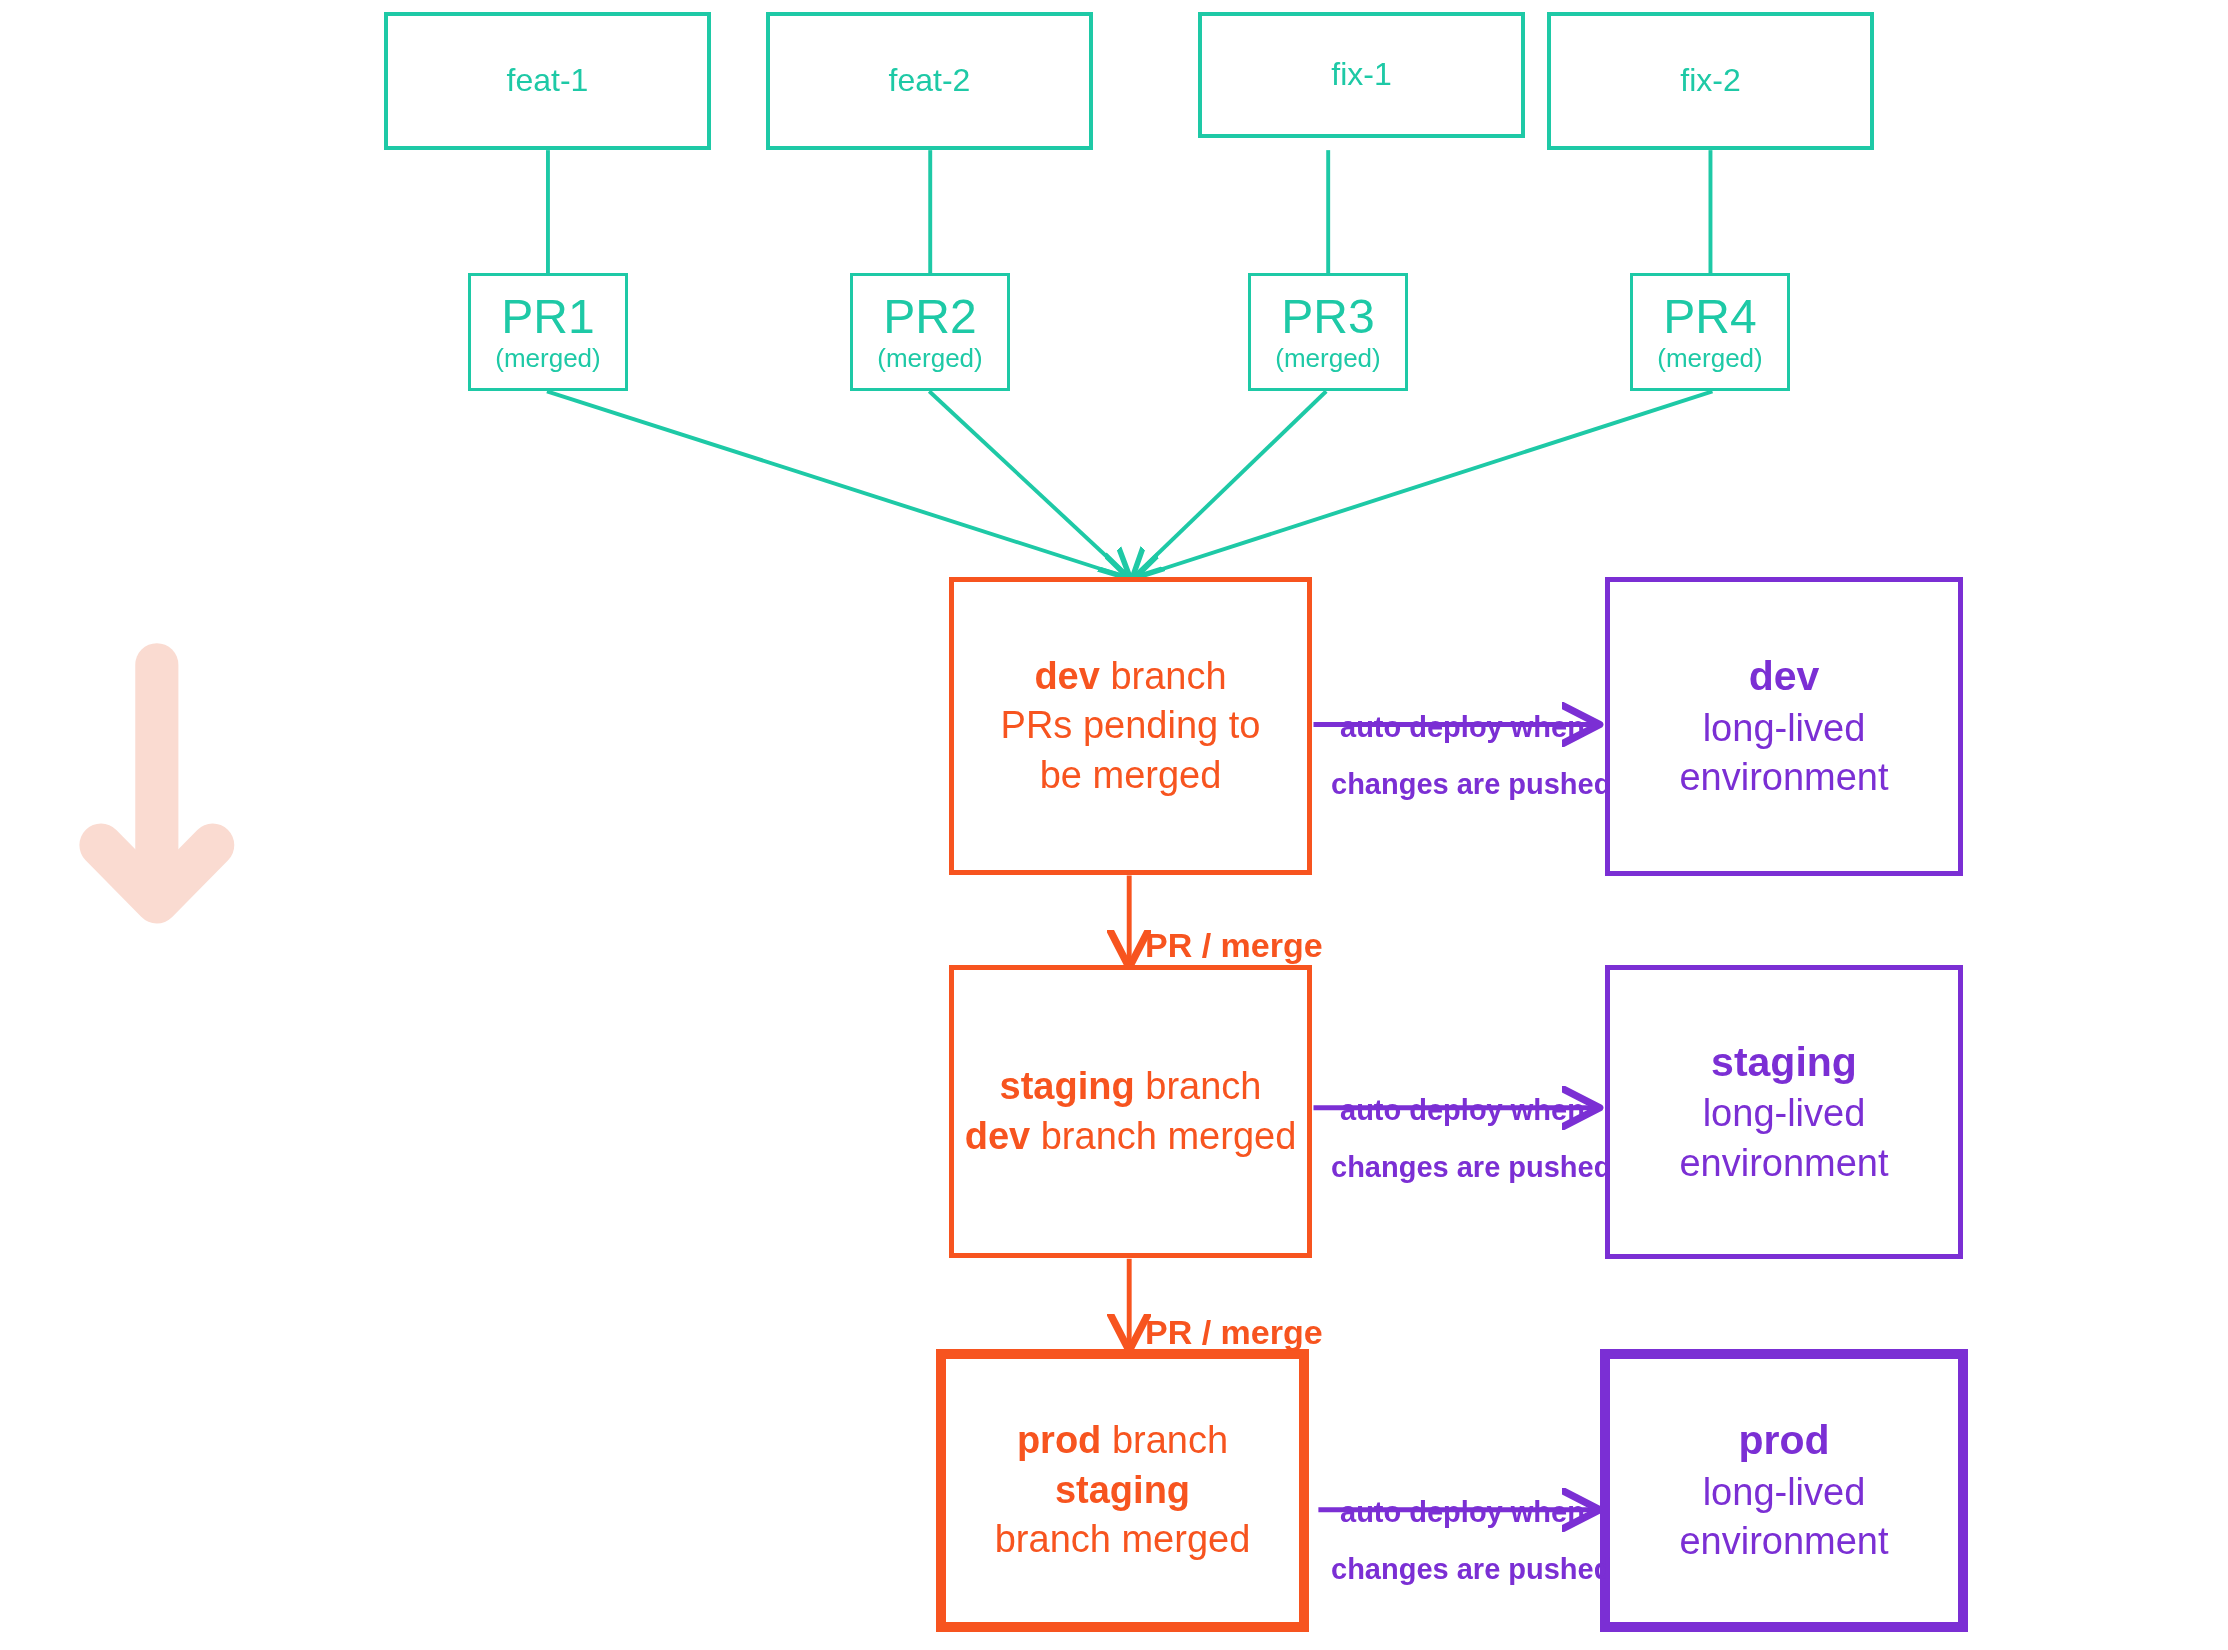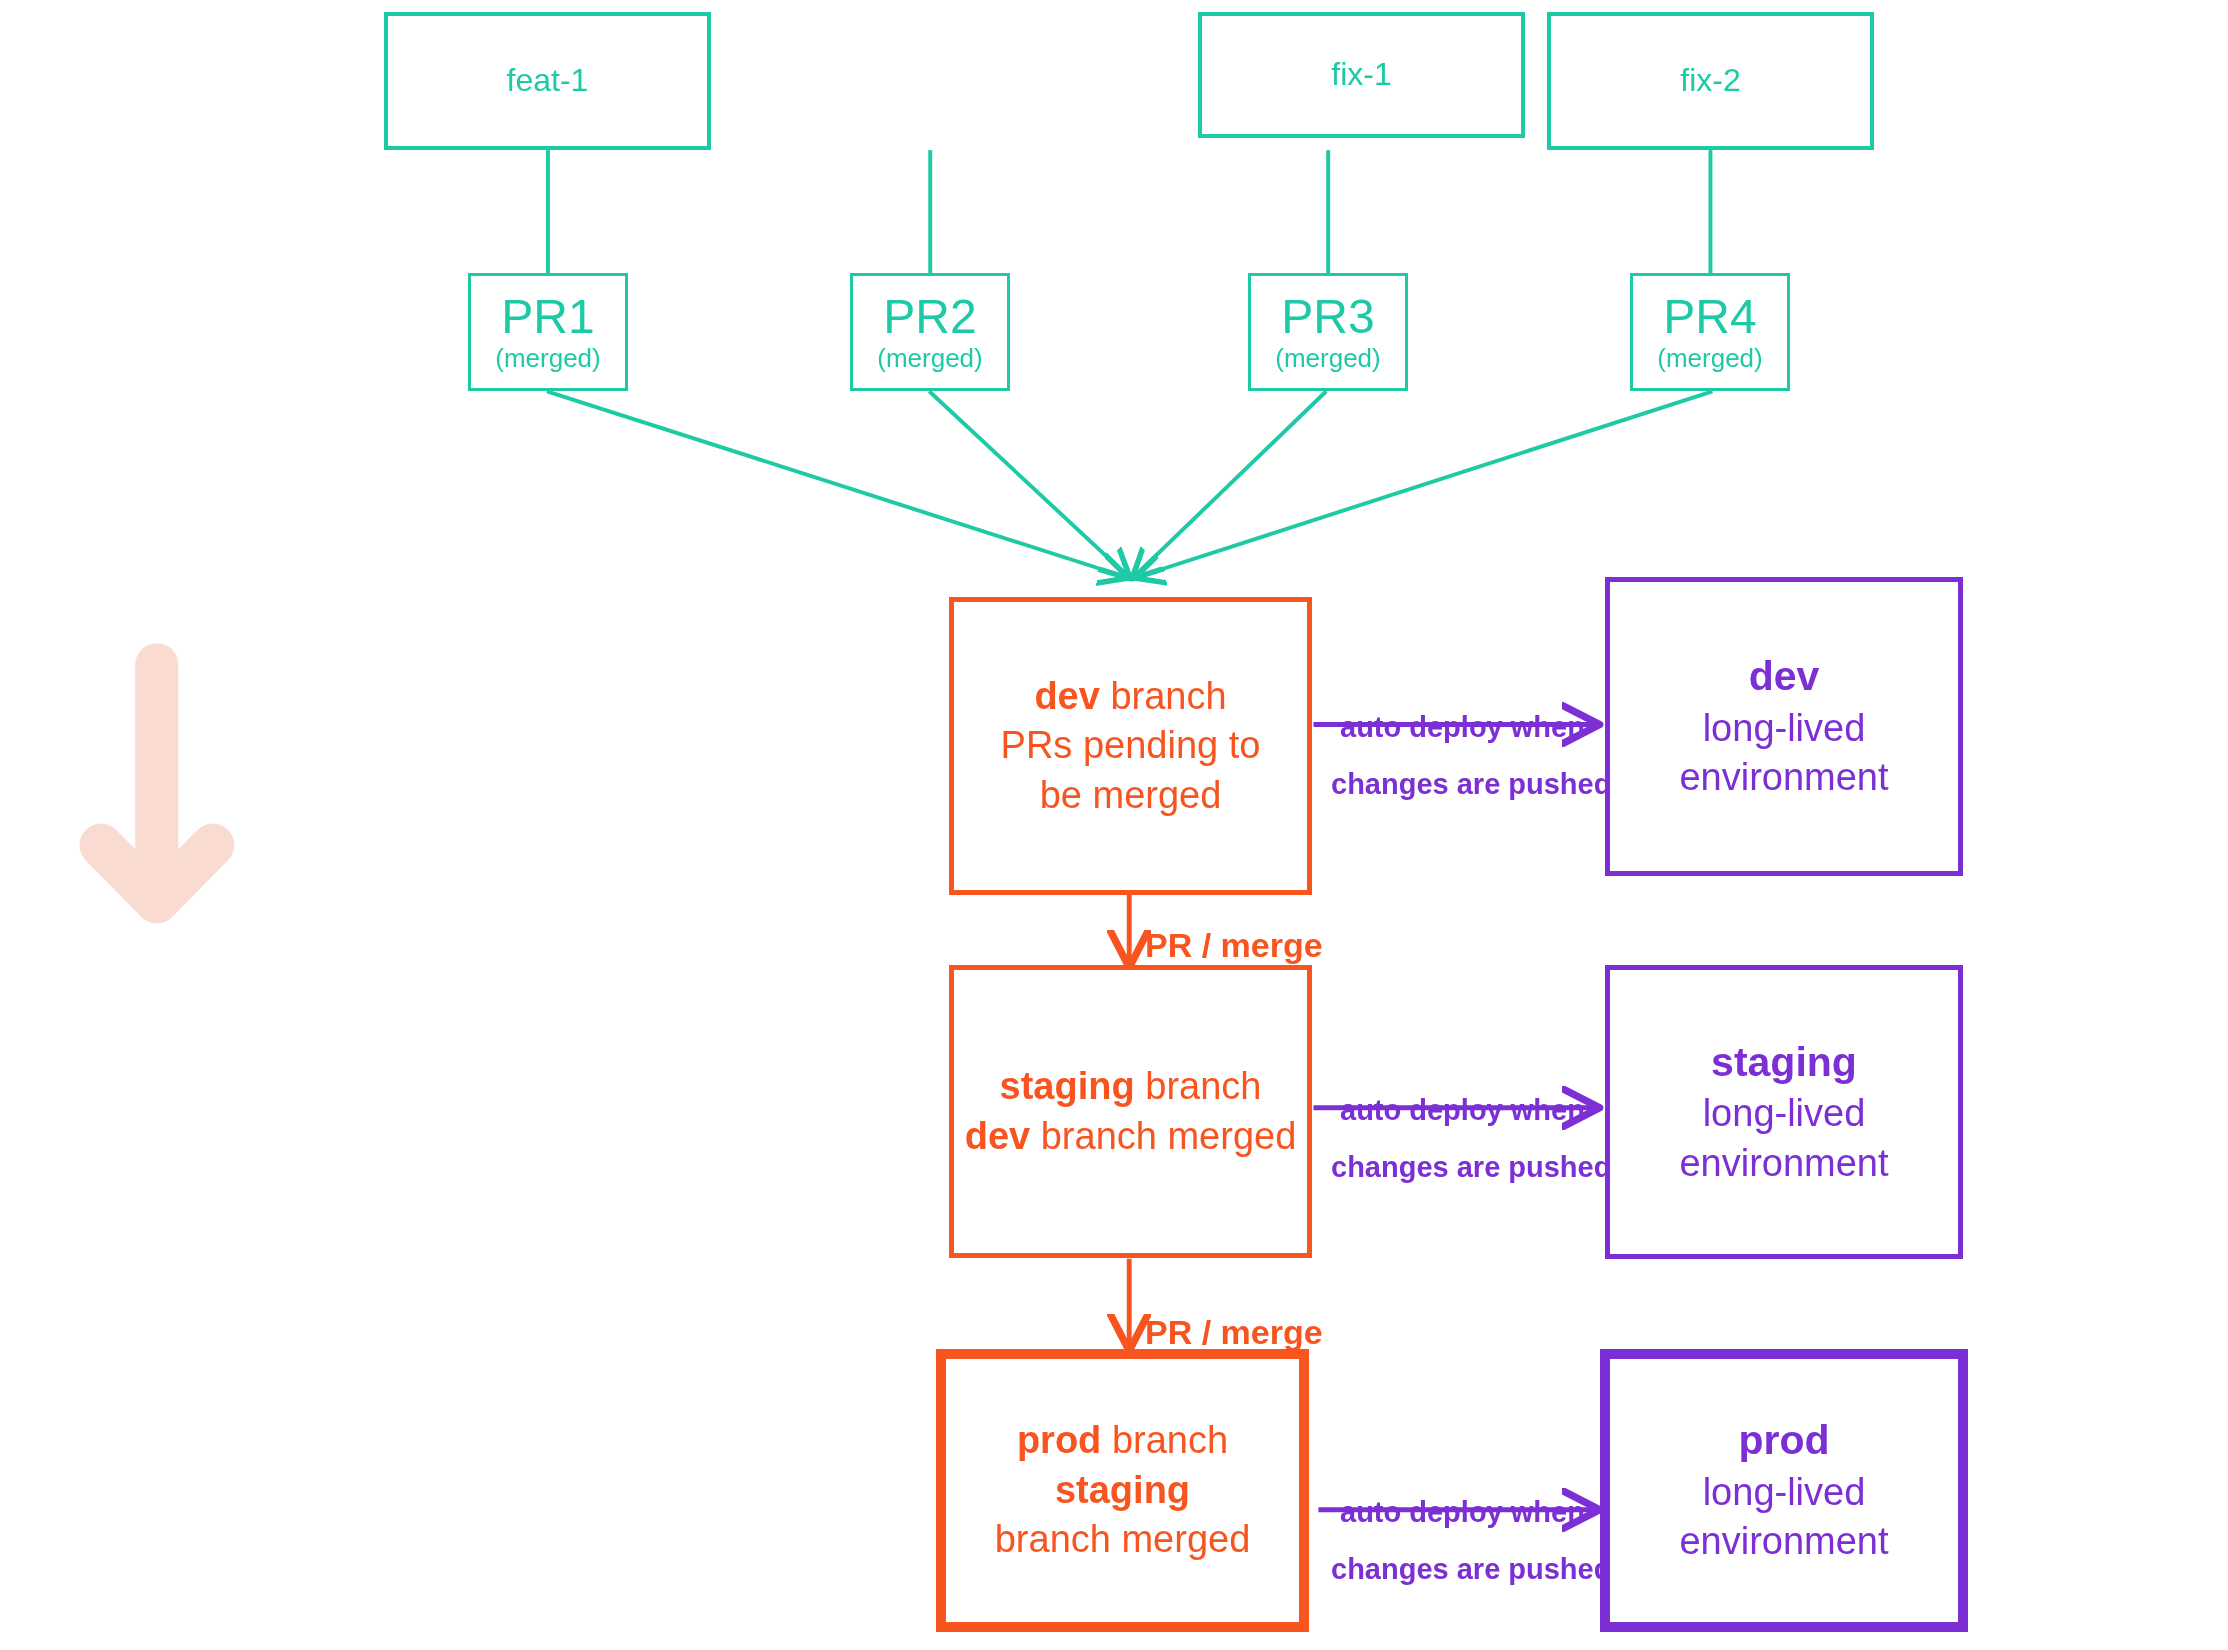--- a/index.html
+++ b/index.html
@@ -133,20 +133,23 @@
     </g>
 
     <g>
       <path d="M1345 1540 L1630 1540" stroke="#7b2fd4" stroke-width="5" fill="none" marker-end="url(#arw-purple)"></path>
     </g>
   </svg>
 
   <div class="node feat-box" style="left:384px;  top:11.8px; width:327px; height:138px;">
     <span>feat-1</span>
   </div>
+  <div class="node feat-box" style="left:766px;  top:11.8px; width:327px; height:138px;">
+    <span>feat-2</span>
+  </div>
   <div class="node feat-box" style="left:1164px; top:11.8px; width:327px; height:126px;margin-left:34px;">
     <span>fix-1</span>
   </div>
   <div class="node feat-box" style="left:1547px; top:11.8px; width:327px; height:138px;">
     <span>fix-2</span>
   </div>
 
   <div class="node pr-box" style="left:468px;  top:273px; width:160px; height:118px;">
     <span class="pr-title">PR1</span>
     <span class="pr-sub">(merged)</span>
@@ -157,21 +160,21 @@
   </div>
   <div class="node pr-box" style="left:1248px; top:273px; width:160px; height:118px;">
     <span class="pr-title">PR3</span>
     <span class="pr-sub">(merged)</span>
   </div>
   <div class="node pr-box" style="left:1630px; top:273px; width:160px; height:118px;">
     <span class="pr-title">PR4</span>
     <span class="pr-sub">(merged)</span>
   </div>
 
-  <div class="node branch-box" style="left:949px; top:577px; width:363px; height:298px;margin-top:20px;">
+  <div class="node branch-box" style="left:949px; top:577px; width:363px; height:298px;">
     <span class="ln"><b class="bold">dev</b><span> branch</span></span>
     <span class="ln wrap" style="max-width:284px;">PRs pending to be merged</span>
   </div>
 
   <div class="node branch-box" style="left:949px; top:965px; width:363px; height:293px;">
     <span class="ln"><b class="bold">staging</b><span> branch</span></span>
     <span class="ln"><b class="bold">dev</b><span> branch merged</span></span>
   </div>
 
   <div class="node branch-box emphasis" style="left:936px; top:1349px; width:373px; height:283px;">

